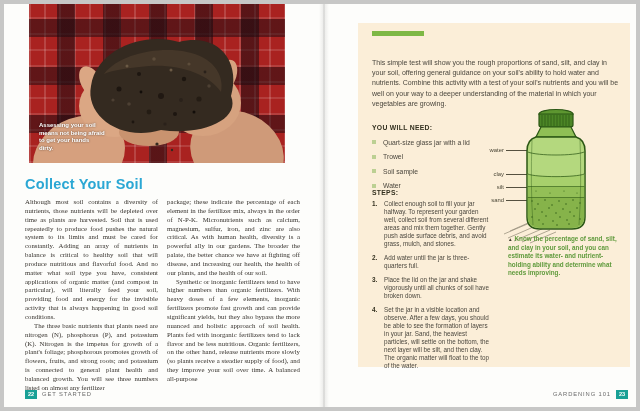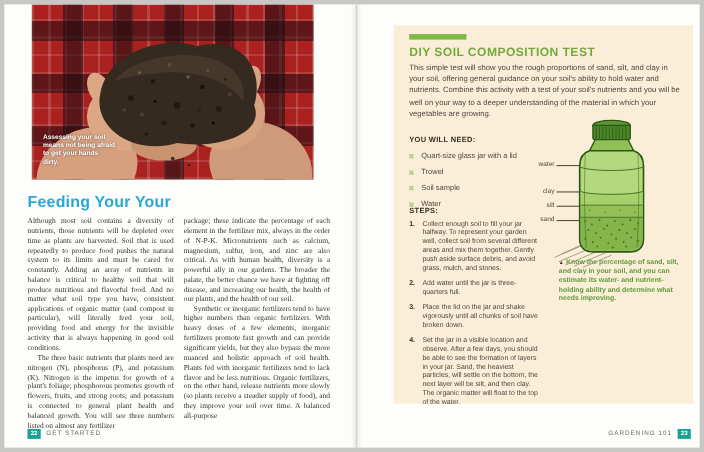--- a/index.html
+++ b/index.html
@@ -91,39 +91,38 @@
         <circle cx="136" cy="120" r="1.6" fill="#2a211a"></circle>
           <circle cx="152" cy="96" r="1.9" fill="#2a211a"></circle>
         <circle cx="104" cy="118" r="1.4" fill="#1d1610"></circle>
           <circle cx="176" cy="68" r="1.4" fill="#2a211a"></circle>
         <circle cx="128" cy="140" r="1.6" fill="#342a20"></circle>
           <circle cx="143" cy="146" r="1.2" fill="#342a20"></circle>
       </svg>
       <div class="photo-caption">Assessing your soil means not being afraid to get your hands dirty.</div>
     </div>
 
-    <div class="l-heading">Feeding Your Your</div>
+    <div class="l-heading">Collect Your Soil</div>
 
     <div class="col col1">
       <p>Although most soil contains a diversity of nutrients, those nutrients will be depleted over time as plants are harvested. Soil that is used repeatedly to produce food pushes the natural system to its limits and must be cared for constantly. Adding an array of nutrients in balance is critical to healthy soil that will produce nutritious and flavorful food. And no matter what soil type you have, consistent applications of organic matter (and compost in particular), will literally feed your soil, providing food and energy for the invisible activity that is always happening in good soil conditions.</p>
       <p class="indent">The three basic nutrients that plants need are nitrogen (N), phosphorus (P), and potassium (K). Nitrogen is the impetus for growth of a plant's foliage; phosphorous promotes growth of flowers, fruits, and strong roots; and potassium is connected to general plant health and balanced growth. You will see three numbers listed on almost any fertilizer</p>
     </div>
     <div class="col col2">
       <p>package; these indicate the percentage of each element in the fertilizer mix, always in the order of N-P-K. Micronutrients such as calcium, magnesium, sulfur, iron, and zinc are also critical. As with human health, diversity is a powerful ally in our gardens. The broader the palate, the better chance we have at fighting off disease, and increasing our health, the health of our plants, and the health of our soil.</p>
       <p class="indent">Synthetic or inorganic fertilizers tend to have higher numbers than organic fertilizers. With heavy doses of a few elements, inorganic fertilizers promote fast growth and can provide significant yields, but they also bypass the more nuanced and holistic approach of soil health. Plants fed with inorganic fertilizers tend to lack flavor and be less nutritious. Organic fertilizers, on the other hand, release nutrients more slowly (so plants receive a steadier supply of food), and they improve your soil over time. A balanced all-purpose</p>
     </div>
 
     <div class="footer footer-left">
       <span class="page-badge">22</span>
       <span class="footer-label">GET STARTED</span>
     </div>
 
     <div class="panel">
       <div class="accent-bar"></div>
-      <div class="r-heading">DIY SOIL COMPOSITION TEST</div>
       <div class="r-intro">This simple test will show you the rough proportions of sand, silt, and clay in your soil, offering general guidance on your soil's ability to hold water and nutrients. Combine this activity with a test of your soil's nutrients and you will be well on your way to a deeper understanding of the material in which your vegetables are growing.</div>
 
       <div class="sub-label need-label">YOU WILL NEED:</div>
       <div class="materials">
         <div class="mat">
             <i class="bullet"></i>
             <span>Quart-size glass jar with a lid</span>
           </div>
         <div class="mat">
             <i class="bullet"></i>

